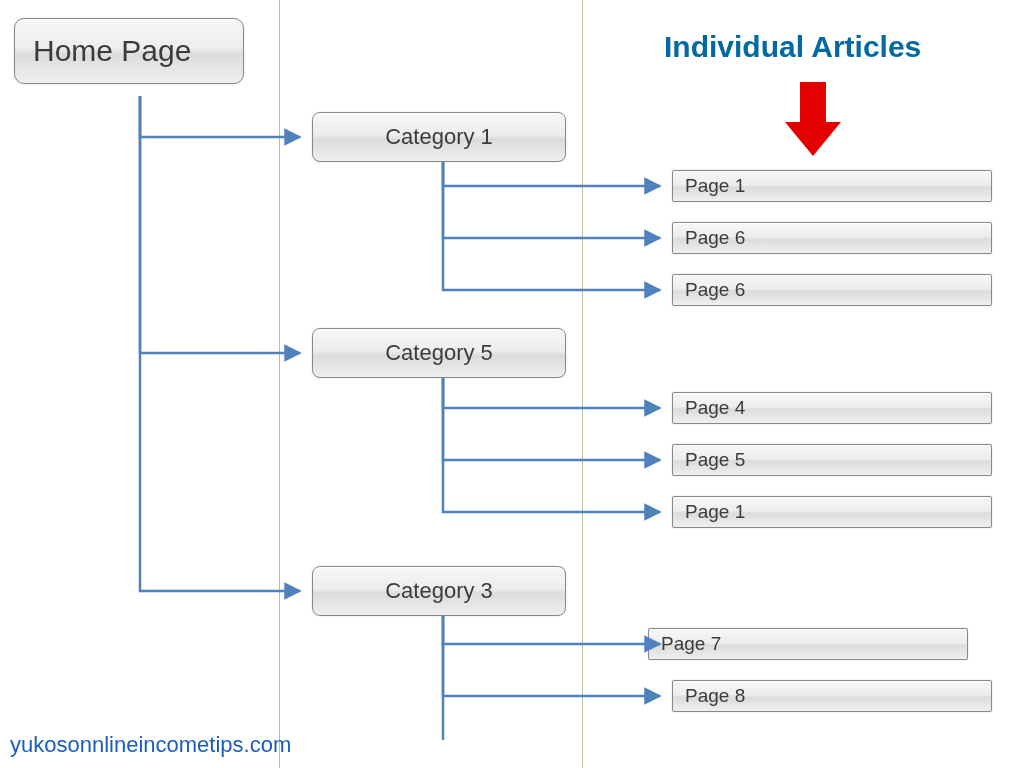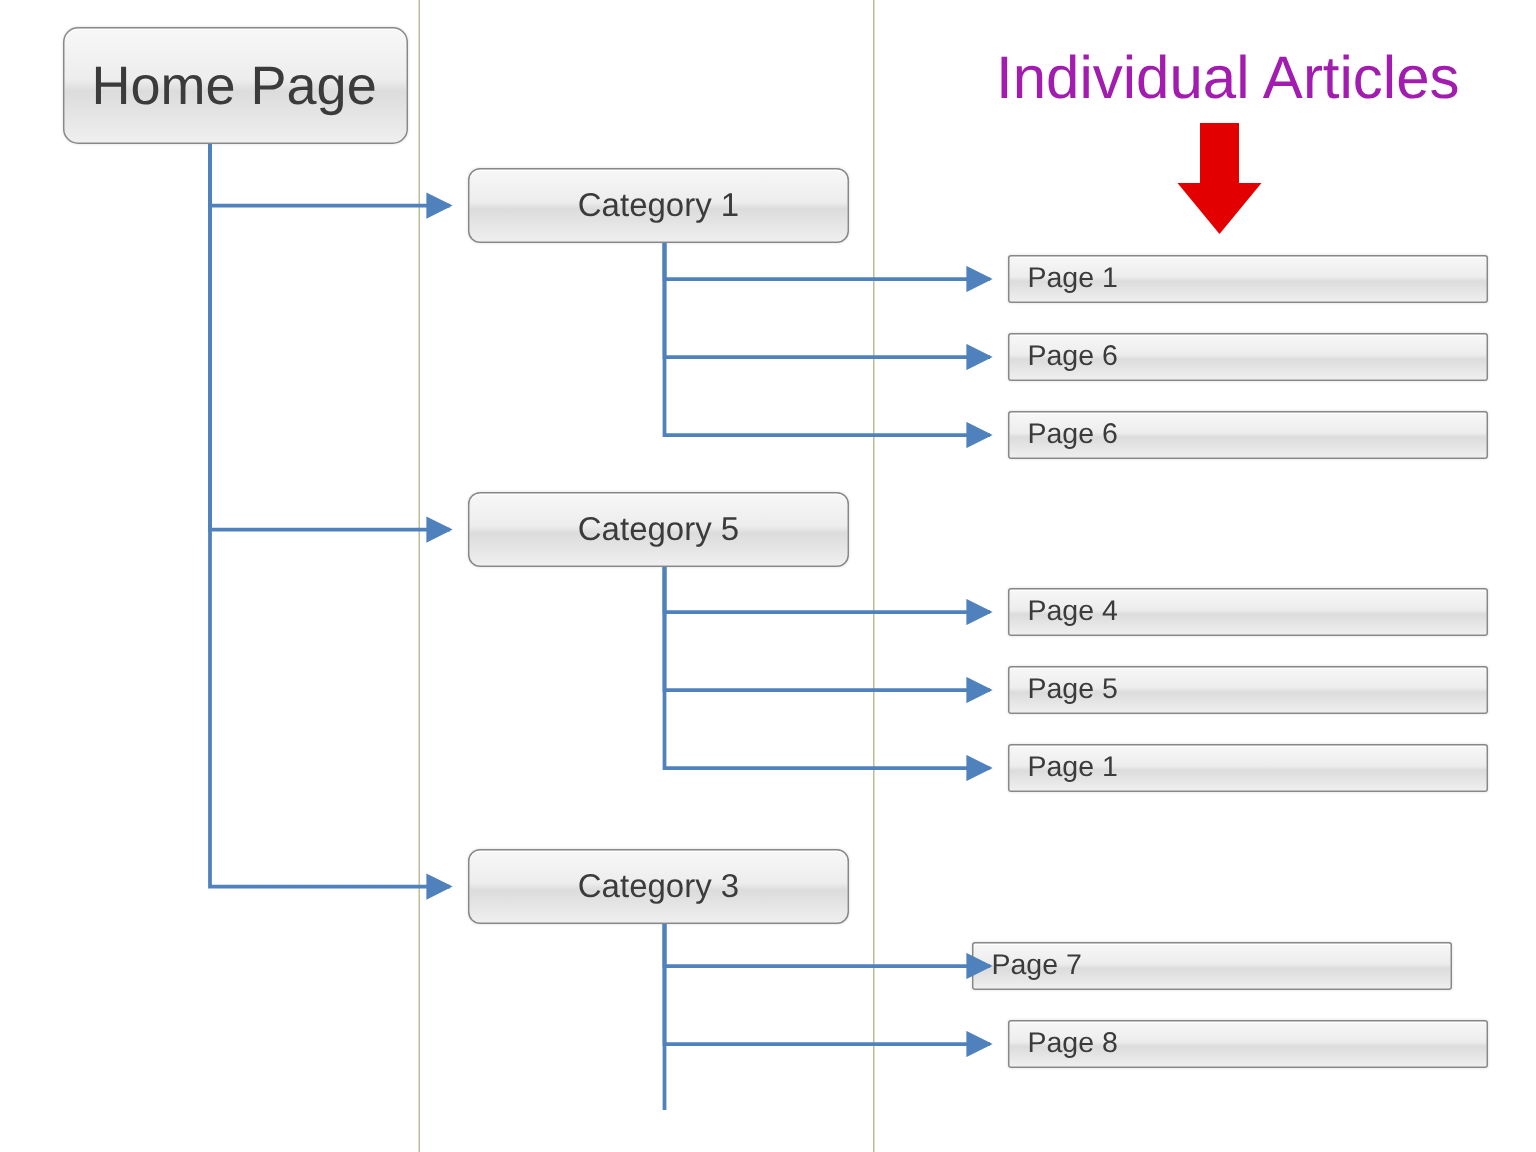--- a/index.html
+++ b/index.html
@@ -32,45 +32,44 @@
     border-radius: 8px;
     background: linear-gradient(to bottom, #f7f7f7 0%, #ededed 45%, #dcdcdc 55%, #efefef 100%);
     box-shadow: inset 0 1px 0 rgba(255,255,255,.8), 0 0 2px rgba(0,0,0,.15);
     color: #3b3b3b;
     display: flex;
     align-items: center;
     box-sizing: border-box;
   }
   .box.home {
     width: 230px;
-    height: 78px;
-    font-size: 36px;
+    height: 66px;
+    font-size: 30px;
     padding-left: 18px;
     border-radius: 10px;
-    margin-left: 28px;
   }
   .box.cat {
     width: 254px;
     height: 50px;
     font-size: 22px;
     justify-content: center;
   }
   .box.page {
     width: 320px;
     height: 32px;
     font-size: 19px;
     padding-left: 12px;
     border-radius: 2px;
   }
 
   .annot {
     position: absolute;
-    color: #a21caf;
-    font-size: 40px;
-    font-weight: 400;
+    color: #0369a1;
+    font-size: 30px;
+    font-weight: 700;
     white-space: nowrap;
   }
 
   .footer {
     position: absolute;
     left: 10px;
     bottom: 10px;
     color: #1a5cbf;
     font-size: 22px;
     font-family: Arial, sans-serif;
@@ -129,20 +128,23 @@
     <span>Page 7</span>
   </div>
   <div class="box page" style="left:672px; top:680px">
     <span>Page 8</span>
   </div>
 
   <div class="annot" style="left:664px; top:30px">
     <span>Individual Articles</span>
   </div>
 
+  <div class="footer">
+    <span>yukosonnlineincometips.com</span>
+  </div>
 
   <svg class="arrows">
     <defs>
       <marker id="arr" viewBox="0 0 10 10" refX="9" refY="5" markerWidth="7" markerHeight="7" orient="auto">
         <path d="M0,0 L10,5 L0,10 z" fill="#4f81bd"></path>
       </marker>
     </defs>
     <g stroke="#4f81bd" stroke-width="2.5" fill="none">
 
       <path d="M140,96 L140,137 L300,137" marker-end="url(#arr)"></path>

